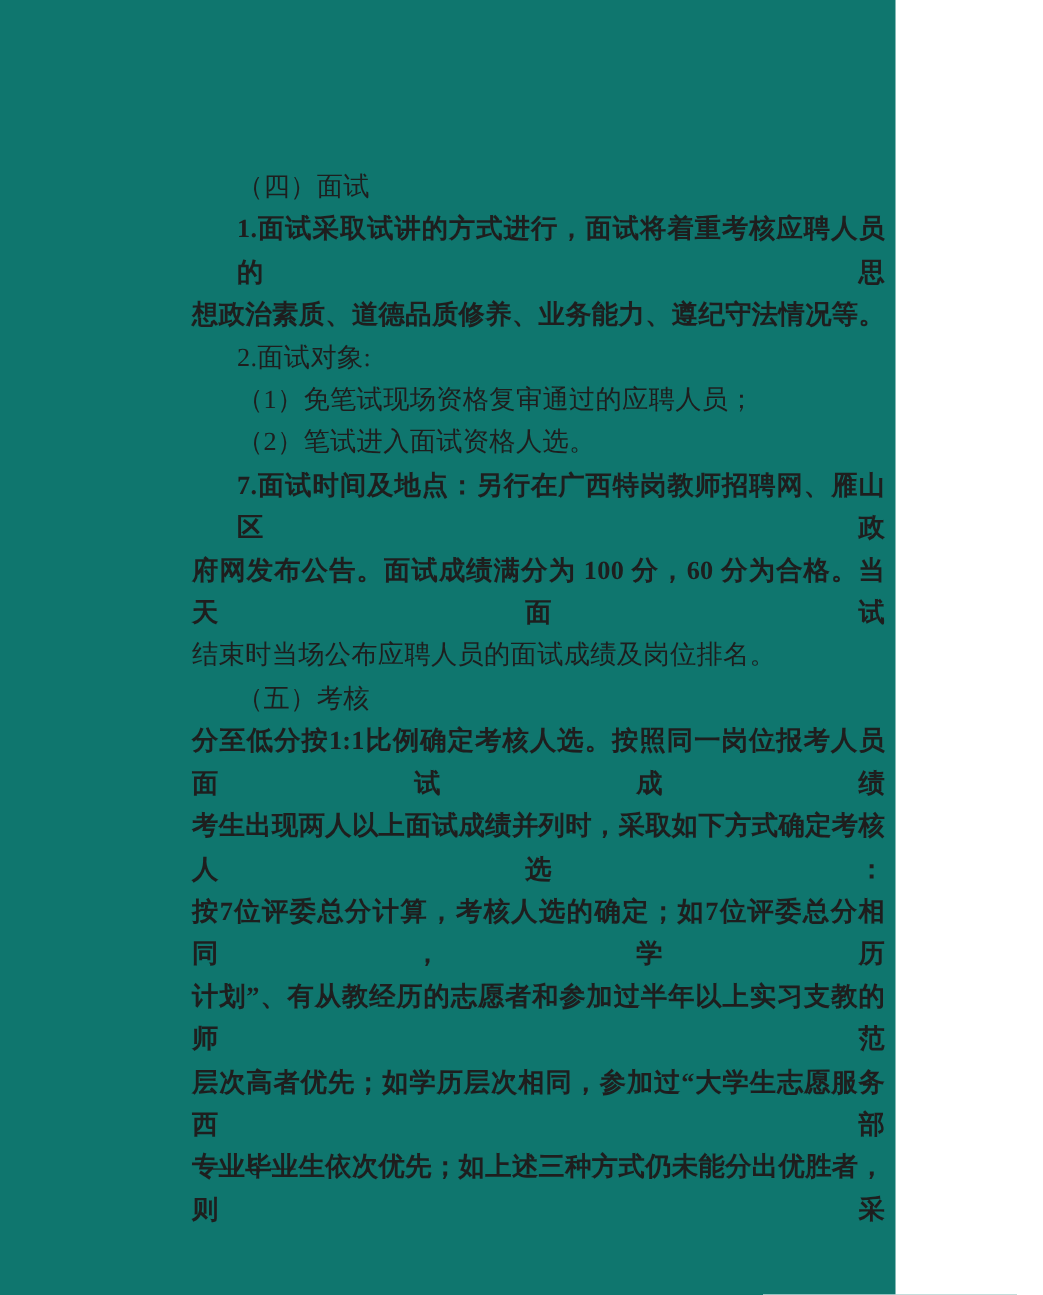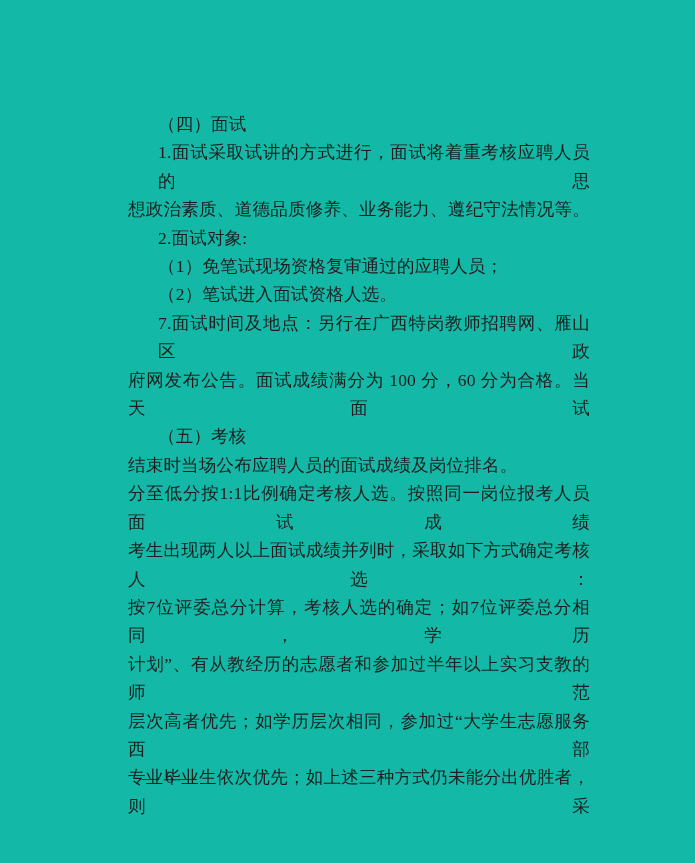--- a/index.html
+++ b/index.html
@@ -2,23 +2,23 @@
 <html><head>
 <meta charset="utf-8">
 <style>
   html, body {
     margin: 0;
     padding: 0;
     background: #ffffff;
   }
   .page {
     position: relative;
-    width: 695px;
+    width: 597px;
     height: 863px;
-    background: #14b8a6;
+    background: #0f766e;
     overflow: hidden;
     font-family: "Liberation Serif", "DejaVu Serif", serif;
   }
   .doc-body {
     position: absolute;
     left: 128px;
     top: 110px;
     width: 462px;
     font-size: 17.5px;
     line-height: 28.4px;
@@ -29,20 +29,21 @@
     text-align: justify;
     text-justify: inter-character;
     white-space: nowrap;
     overflow: visible;
   }
   .line.wrapok { white-space: normal; }
   .line.indent { padding-left: 30px; }
   .line.full {
     white-space: normal;
     text-align-last: justify;
+    font-weight: bold;
   }
   .footer {
     position: absolute;
     left: 142px;
     top: 766px;
     font-size: 17px;
     line-height: 24px;
     color: #1e1e1e;
     letter-spacing: 1px;
   }
@@ -53,22 +54,22 @@
 <div class="page">
   <div class="doc-body">
       <div class="line indent wrapok">（四）面试</div>
       <div class="line indent full">1.面试采取试讲的方式进行，面试将着重考核应聘人员的思</div>
       <div class="line full">想政治素质、道德品质修养、业务能力、遵纪守法情况等。</div>
       <div class="line indent wrapok">2.面试对象:</div>
       <div class="line indent wrapok">（1）免笔试现场资格复审通过的应聘人员；</div>
       <div class="line indent wrapok">（2）笔试进入面试资格人选。</div>
       <div class="line indent full">7.面试时间及地点：另行在广西特岗教师招聘网、雁山区政</div>
       <div class="line full">府网发布公告。面试成绩满分为 100 分，60 分为合格。当天面试</div>
+      <div class="line wrapok">结束时当场公布应聘人员的面试成绩及岗位排名。</div>
       <div class="line indent wrapok">（五）考核</div>
-      <div class="line wrapok">结束时当场公布应聘人员的面试成绩及岗位排名。</div>
       <div class="line full">分至低分按1:1比例确定考核人选。按照同一岗位报考人员面试成绩</div>
       <div class="line full">考生出现两人以上面试成绩并列时，采取如下方式确定考核人选：</div>
       <div class="line full">按7位评委总分计算，考核人选的确定；如7位评委总分相同，学历</div>
       <div class="line full">计划”、有从教经历的志愿者和参加过半年以上实习支教的师范</div>
       <div class="line full">层次高者优先；如学历层次相同，参加过“大学生志愿服务西部</div>
       <div class="line full">专业毕业生依次优先；如上述三种方式仍未能分出优胜者，则采</div>
     </div>
   <div class="footer">—  6  —</div>
 </div>
 

